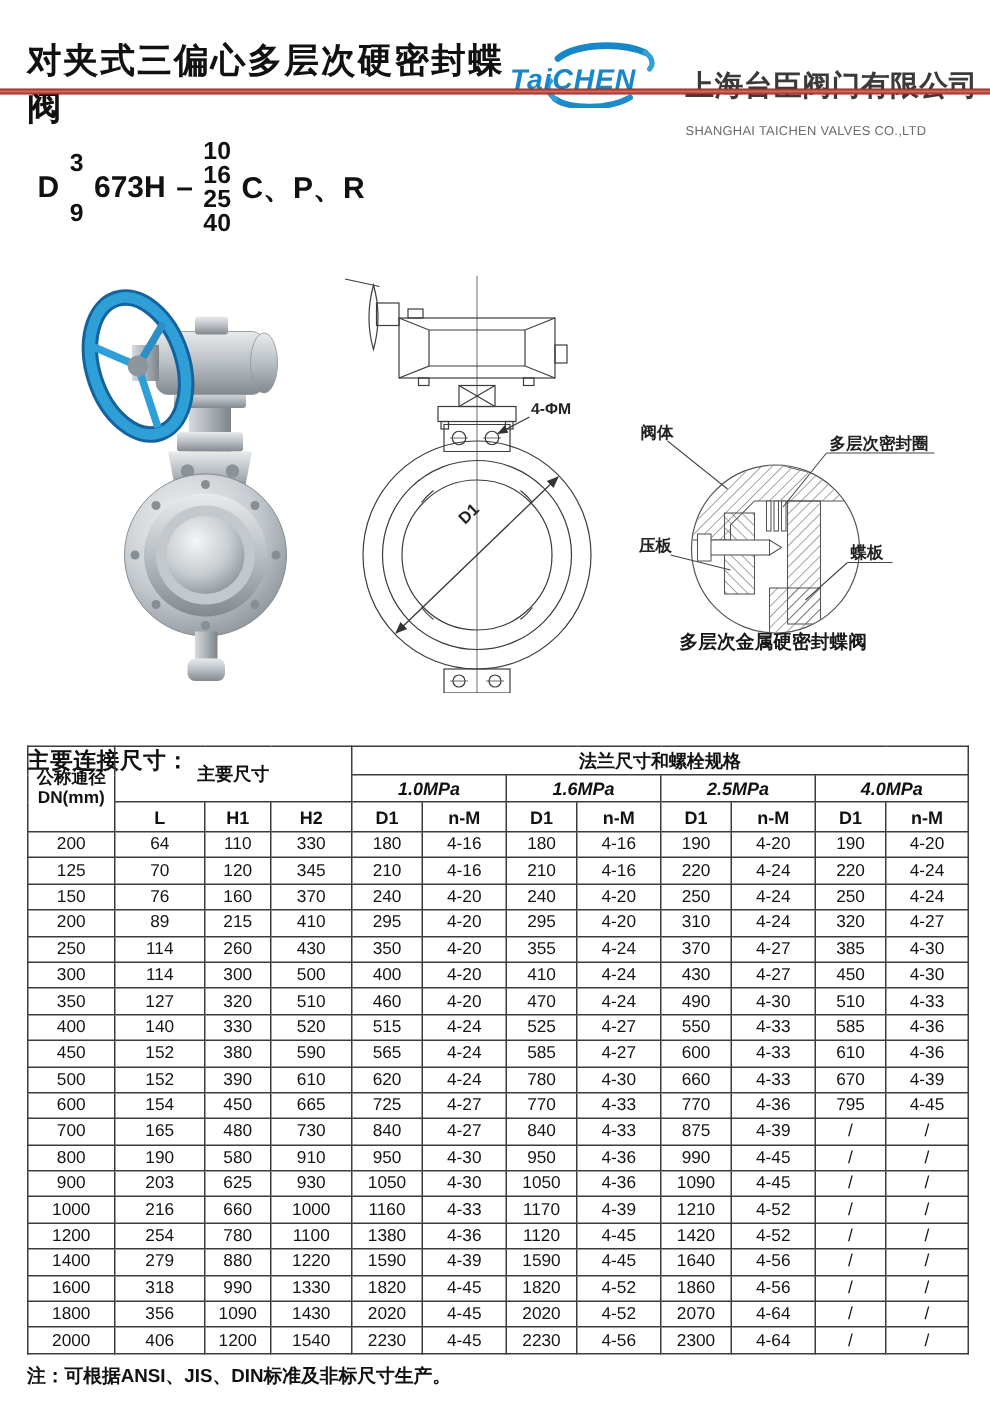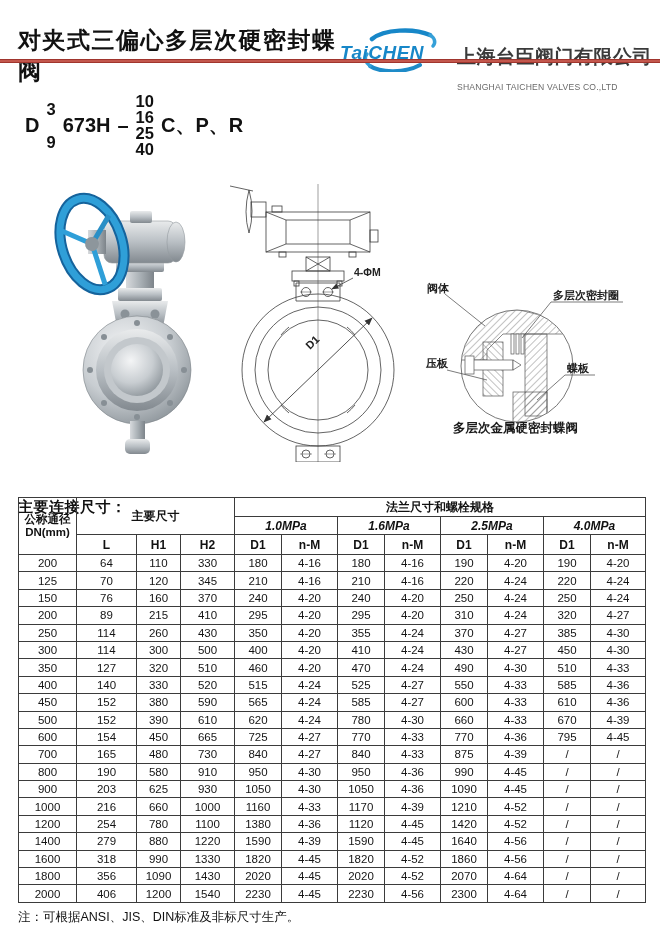--- a/index.html
+++ b/index.html
@@ -32,21 +32,21 @@
   
   .section-title { position:absolute; left:18px; top:498px; font-size:15px; font-weight:bold; color:#111; letter-spacing:0.5px; }
   table { position:absolute; left:18px; top:497px; width:627px; border-collapse:collapse; table-layout:fixed; text-align:center; }
   th,td { border:1px solid #3b3b3b; padding:0; font-weight:normal; }
   thead th { font-size:12px; font-weight:bold; color:#111; }
   thead tr:nth-child(1) th { height:19px; }
   thead tr:nth-child(2) th { height:18px;font-style:italic; }
   thead tr:nth-child(3) th { height:20px; }
   th.dn div { font-size:11.5px; font-weight:bold; line-height:13px; }
   tbody td { font-size:11.5px; height:17.4px; color:#141414; }
-  .note { position:absolute; left:18px; top:909px; font-size:12.5px; font-weight:normal; color:#111; }
+  .note { position:absolute; left:18px; top:909px; font-size:12.5px; font-weight:bold; color:#111; }
 
   svg text { font-family:"Liberation Sans","DejaVu Sans",sans-serif; }
 </style>
 </head>
 <body>
 
 <div class="page">
 
   <div class="header">
     <div>

